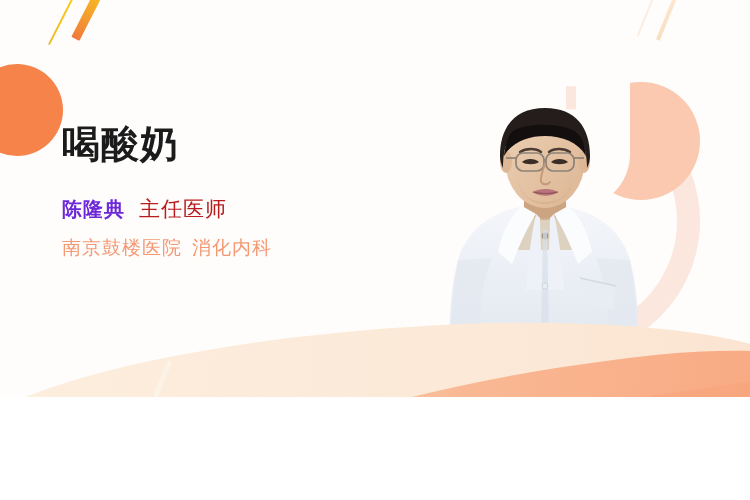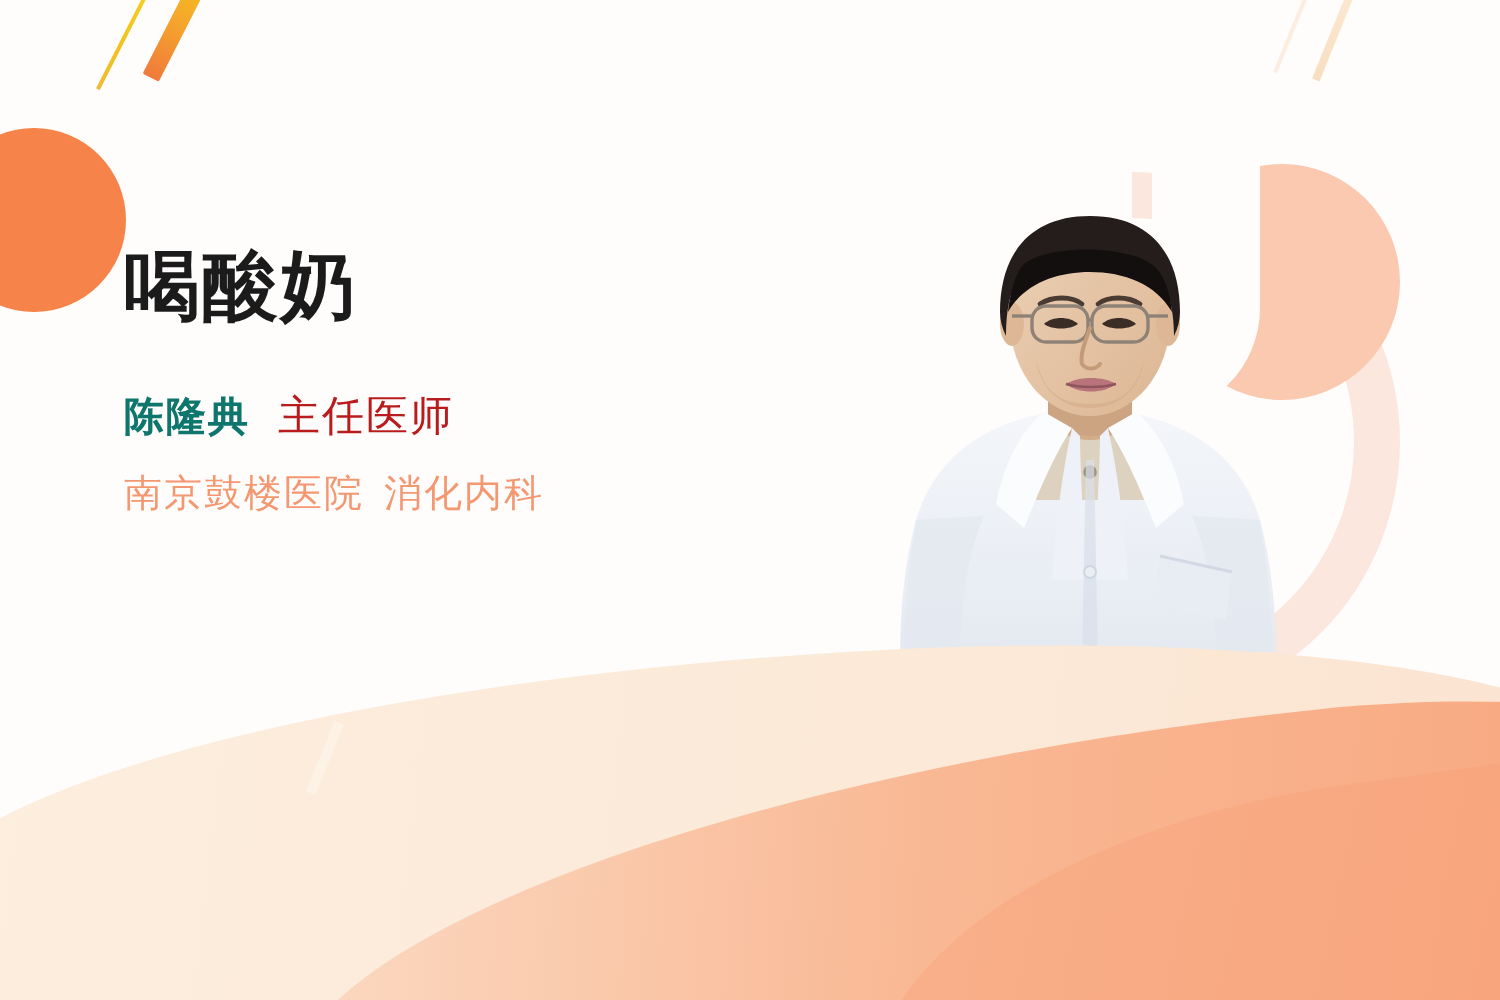--- a/index.html
+++ b/index.html
@@ -3,24 +3,24 @@
 <meta charset="utf-8">
 <style>
   html, body {
     margin: 0;
     padding: 0;
     background: #ffffff;
   }
   #poster {
     position: relative;
     width: 750px;
-    height: 500px;
+    height: 397px;
     overflow: hidden;
     background: #fefdfc;
-    font-family: Liberation Sans, sans-serif;
+    font-family: Liberation Serif, serif;
   }
 
   
   .bg-layer {
     position: absolute;
     inset: 0;
     width: 750px;
     height: 500px;
   }
 
@@ -208,21 +208,21 @@
     margin-top: 2px;
   }
   .byline {
     margin-top: 28px;
     white-space: nowrap;
     line-height: 30px;
   }
   .doc-name {
     font-size: 20px;
     font-weight: 700;
-    color: #0f766e;
+    color: #6d28d9;
     letter-spacing: 1px;
   }
   .doc-title {
     font-size: 21px;
     font-weight: 400;
     color: #b91c1c;
     letter-spacing: 1px;
     margin-left: 14px;
   }
   .affiliation {

